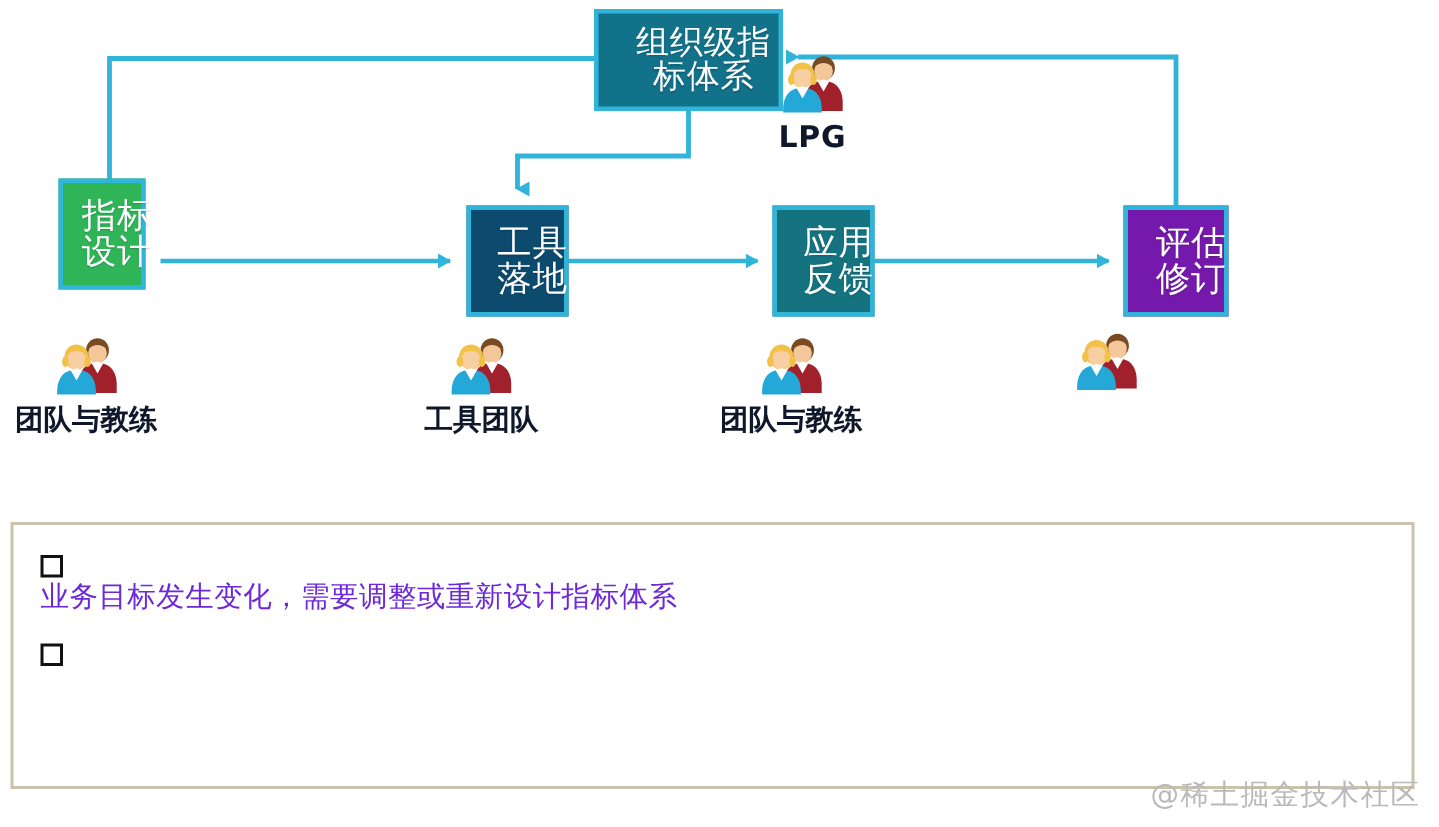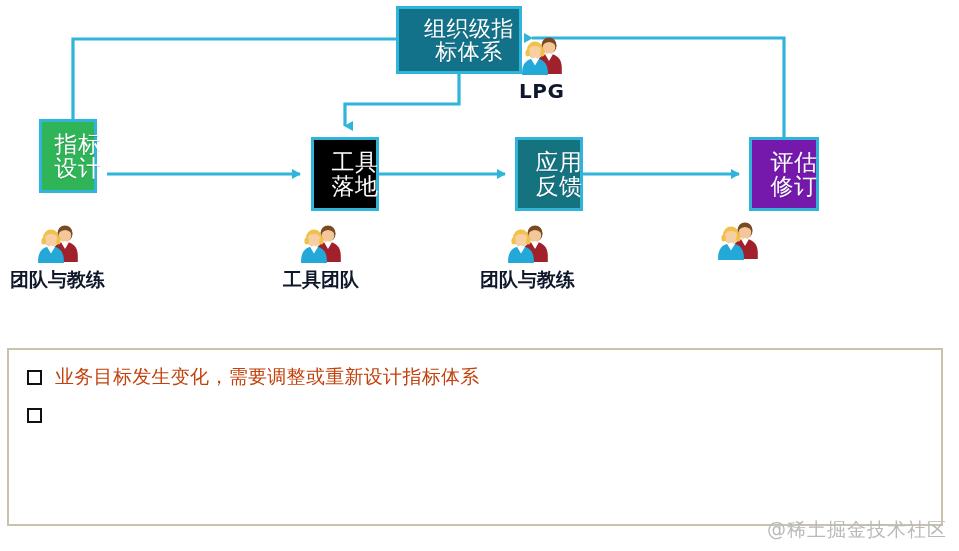--- a/index.html
+++ b/index.html
@@ -53,21 +53,21 @@
     background: #12728a;
     font-size: 22px;
     border-color: #31b4da;
   }
   #node-design {
     left: 39px; top: 119px; width: 58px; height: 74px;
     background: #2fb457;
   }
   #node-tool {
     left: 311px; top: 137px; width: 68px; height: 74px;
-    background: #000000;
+    background: #0c4a6e;
   }
   #node-apply {
     left: 515px; top: 137px; width: 68px; height: 74px;
     background: #14737f;
   }
   #node-assess {
     left: 749px; top: 137px; width: 70px; height: 74px;
     background: #7519ad;
   }
 
@@ -115,23 +115,24 @@
   }
   #note ul {
     list-style: none;
     margin: 0;
     padding: 0;
   }
   #note li {
     display: flex;
     align-items: flex-start;
     font-size: 19px;
-    color: #c2410c;
+    color: #6d28d9;
     margin-bottom: 12px;
     letter-spacing: 0.3px;
+    flex-direction: column;
   }
   #note li .marker {
     flex: 0 0 auto;
     width: 11px;
     height: 11px;
     border: 2.5px solid #111111;
     margin-right: 13px;
     margin-top: 6px;
     background: #ffffff;
   }

